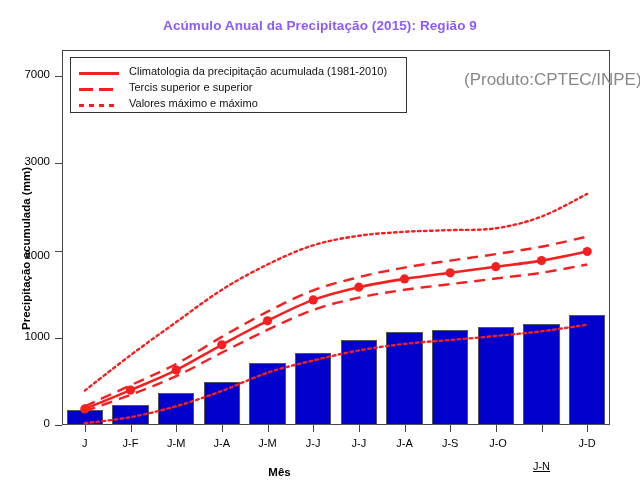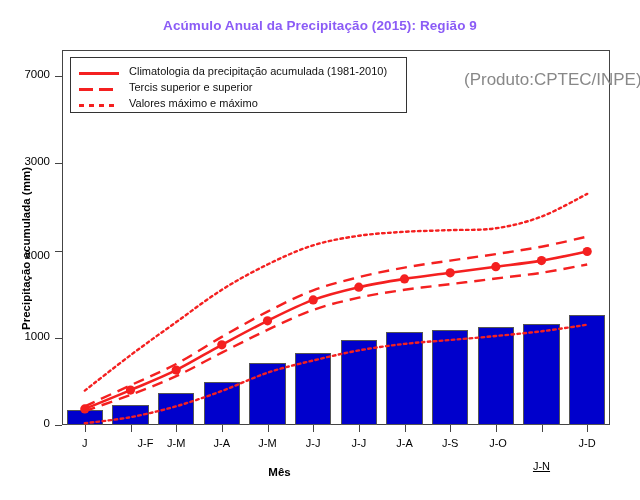--- a/index.html
+++ b/index.html
@@ -171,21 +171,21 @@
       <div class="ytick-label" style="left: 6px; top: 249px;">2000</div>
       <div class="ytick-mark" style="left: 55px; top: 163.372px;"></div>
       <div class="ytick-label" style="left: 6px; top: 155.372px;">3000</div>
       <div class="ytick-mark" style="left: 55px; top: 76.1628px;"></div>
       <div class="ytick-label" style="left: 6px; top: 68.1628px;">7000</div>
     </div>
   <div id="xticks">
       <div class="xtick-mark" style="left: 84.8333px; top: 425px;"></div>
       <div class="xtick-label" style="left: 61.8333px; top: 437px;">J</div>
       <div class="xtick-mark" style="left: 130.5px; top: 425px;"></div>
-      <div class="xtick-label" style="left: 107.5px; top: 437px; text-align: right;">J-F</div>
+      <div class="xtick-label" style="left: 107.5px; top: 437px;">J-F</div>
       <div class="xtick-mark" style="left: 176.167px; top: 425px;"></div>
       <div class="xtick-label" style="left: 153.167px; top: 437px;">J-M</div>
       <div class="xtick-mark" style="left: 221.833px; top: 425px;"></div>
       <div class="xtick-label" style="left: 198.833px; top: 437px;">J-A</div>
       <div class="xtick-mark" style="left: 267.5px; top: 425px;"></div>
       <div class="xtick-label" style="left: 244.5px; top: 437px;">J-M</div>
       <div class="xtick-mark" style="left: 313.167px; top: 425px;"></div>
       <div class="xtick-label" style="left: 290.167px; top: 437px;">J-J</div>
       <div class="xtick-mark" style="left: 358.833px; top: 425px;"></div>
       <div class="xtick-label" style="left: 335.833px; top: 437px;">J-J</div>

